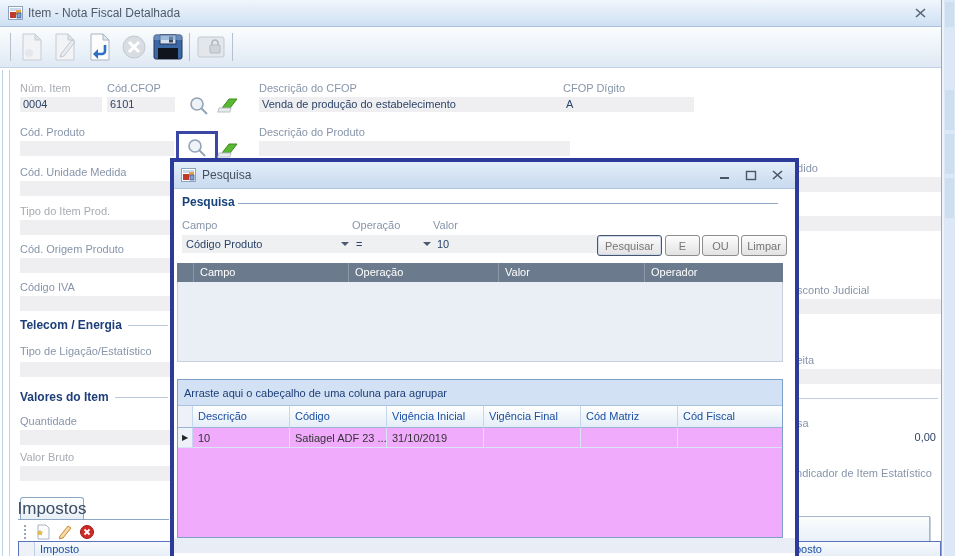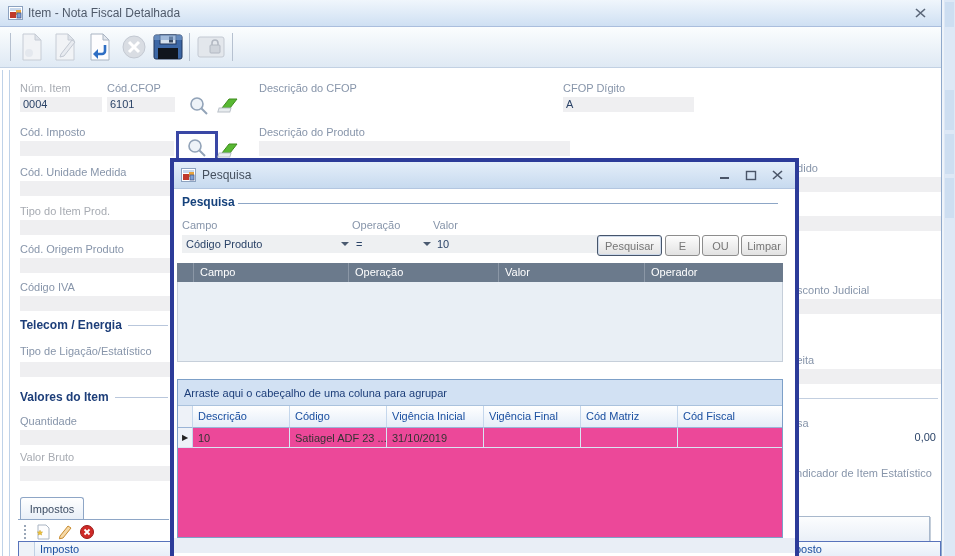--- a/index.html
+++ b/index.html
@@ -28,21 +28,21 @@
   .sect{display:flex;align-items:center;font-size:12px;font-weight:bold;
         color:#1d3e79;white-space:nowrap}
   .sect .rule{flex:1;border-top:1px solid #b9c7dc;margin-left:6px}
   .hrule{border-top:1px solid #c3cfe0}
   .left-splitter{left:2px;top:70px;width:6px;height:486px;
                  border-left:1px solid #bfd2e8;border-right:1px solid #bfd2e8}
   .search-btn{left:176px;top:131px;width:36px;height:27px;background:#fff;
               border:3px solid #3a47a5;display:flex;align-items:center;justify-content:center}
   
   .tab{border:1px solid #8ea6c6;border-bottom:none;border-radius:3px 3px 0 0;
-       background:linear-gradient(#ffffff,#e7eef7);font-size:11px;color:#3c4c63;
+       background:linear-gradient(#ffffff,#e7eef7);font-size:17px;color:#3c4c63;
        display:flex;align-items:center;justify-content:center}
   .tabline{border-top:1px solid #8ea6c6}
   .mini-toolbar{display:flex;align-items:center;gap:6px}
   .grip{width:3px;height:14px;border-left:2px dotted #9aa7b8}
   .bl-grid{border:1px solid #5873bb;background:#fff}
   .bl-grid .hdr{display:flex;height:15px;background:linear-gradient(#f7fafd,#e7eef8);
                 border-bottom:1px solid #b9cde6}
   .bl-grid .hdr .ind{width:15px;border-right:1px solid #c0d0e4;background:#eef2f8}
   .bl-grid .hdr .txt{font-size:11px;color:#1a4fa0;padding:1px 0 0 5px}
   .blank-tabbox{border:1px solid #a8b8cc;background:linear-gradient(#fcfdfe,#e9eff7);
@@ -68,21 +68,21 @@
         line-height:18px;padding:0 4px}
   .btn{height:19px;border:1px solid #8d8d8d;border-radius:3px;font-size:11px;color:#767676;
        background:linear-gradient(#fdfdfd,#e2e2e2);display:flex;align-items:center;justify-content:center}
   .btn.focus{border-color:#46556b;box-shadow:inset 0 0 0 1px #cdd9ea}
   .g1{left:3px;top:74px;width:606px}
   .g1 .hdr{display:flex;height:19px;background:#6b7a8c}
   .g1 .hdr div{font-size:11px;color:#fff;line-height:19px;padding-left:6px;
                border-right:1px solid #8b97a6;box-sizing:border-box}
   .g1 .bodyarea{height:79px;background:#e9eff5;border:1px solid #c6cfda;border-top:none}
   .gbox{left:3px;top:190px;width:606px;height:159px;border:1px solid #7da0c8;
-        box-sizing:border-box;background:#ec4899;overflow:hidden}
+        box-sizing:border-box;background:#f0abfc;overflow:hidden}
   .gb-bar{height:25px;background:#d2e1f3;display:flex;align-items:center;
           border-bottom:1px solid #aac2dd;font-size:11px;color:#1d3e79;padding-left:6px}
   .g2hdr{display:flex;height:22px}
   .g2hdr .ind{width:15px;background:#eef2f8;border-right:1px solid #c5d7ec;border-bottom:1px solid #9ab4d6;box-sizing:border-box}
   .g2hdr .c{font-size:11px;color:#1a4fa0;line-height:21px;padding-left:5px;
             background:linear-gradient(#ffffff,#e4edf8);
             border-right:1px solid #c5d7ec;border-bottom:1px solid #9ab4d6;box-sizing:border-box}
   .g2row{display:flex;height:20px}
   .g2row .ind{width:15px;background:#eef2f8;border-right:1px solid #c5d7ec;
               border-bottom:1px solid #d9e5f3;box-sizing:border-box;
@@ -171,24 +171,25 @@
   <div class="abs fld" style="left:107px;top:97px;width:62px">6101</div>
   <svg class="abs" style="left:189px;top:96px" width="20" height="19">
     <circle cx="8" cy="8" r="6" fill="#eef3f8" stroke="#92a3b8" stroke-width="1.6"></circle>
       <path d="M12.5 12.5 L18 18" stroke="#92a3b8" stroke-width="2"></path>
   </svg>
   <svg class="abs" style="left:215px;top:96px" width="24" height="18">
     <path d="M7 12 L14 3 h8 l-7 9 z" fill="#58b832" stroke="#3f8c1f"></path>
       <path d="M2 12 h12 v4 h-12 z" fill="#e8ecef" stroke="#b9c0c8" transform="skewX(-18) translate(6 0)"></path>
   </svg>
   <div class="abs lbl" style="left:259px;top:82px">Descrição do CFOP</div>
+  <div class="abs fld" style="left:259px;top:97px;width:305px">Venda de produção do estabelecimento</div>
   <div class="abs lbl" style="left:563px;top:82px">CFOP Dígito</div>
   <div class="abs fld" style="left:563px;top:97px;width:125px">A</div>
 
-  <div class="abs lbl" style="left:20px;top:126px">Cód. Imposto</div>
+  <div class="abs lbl" style="left:20px;top:126px">Cód. Produto</div>
   <div class="abs fld" style="left:20px;top:141px;width:148px"></div>
   <div class="abs search-btn">
     <svg width="20" height="19">
       <circle cx="8" cy="8" r="6" fill="#eef3f8" stroke="#92a3b8" stroke-width="1.6"></circle>
         <path d="M12.5 12.5 L18 18" stroke="#92a3b8" stroke-width="2"></path>
     </svg>
   </div>
   <svg class="abs" style="left:215px;top:141px" width="24" height="18">
     <path d="M7 12 L14 3 h8 l-7 9 z" fill="#58b832" stroke="#3f8c1f"></path>
       <path d="M2 12 h12 v4 h-12 z" fill="#e8ecef" stroke="#b9c0c8" transform="skewX(-18) translate(6 0)"></path>

